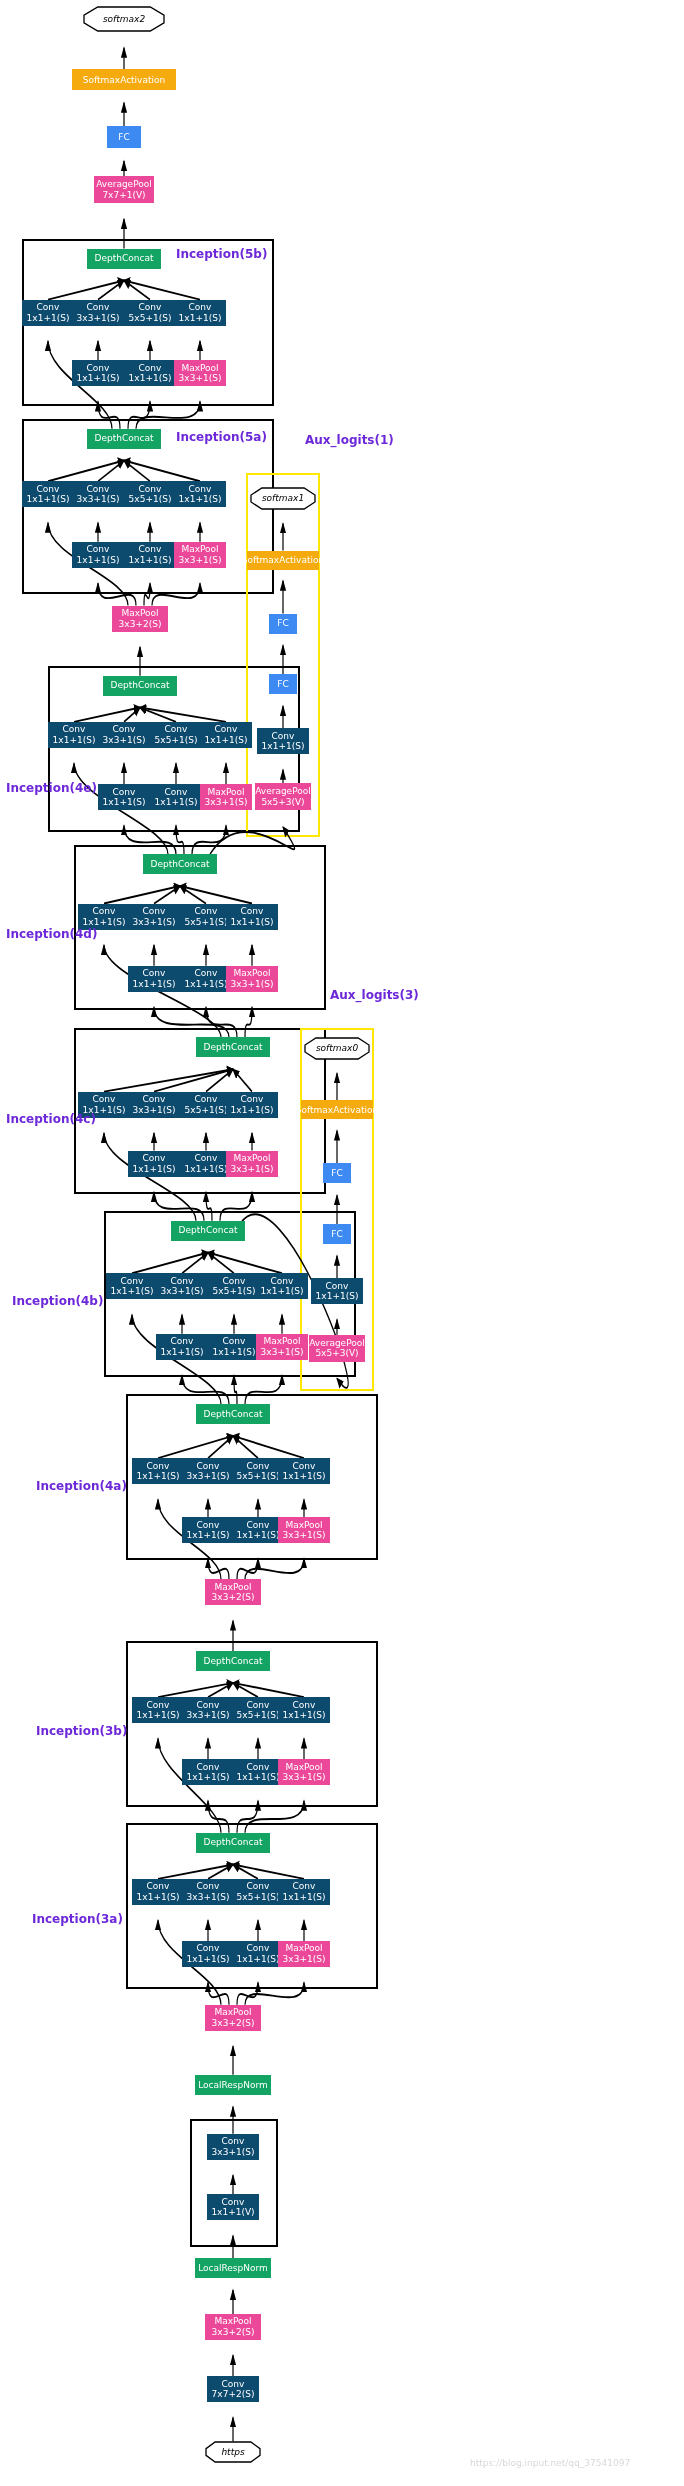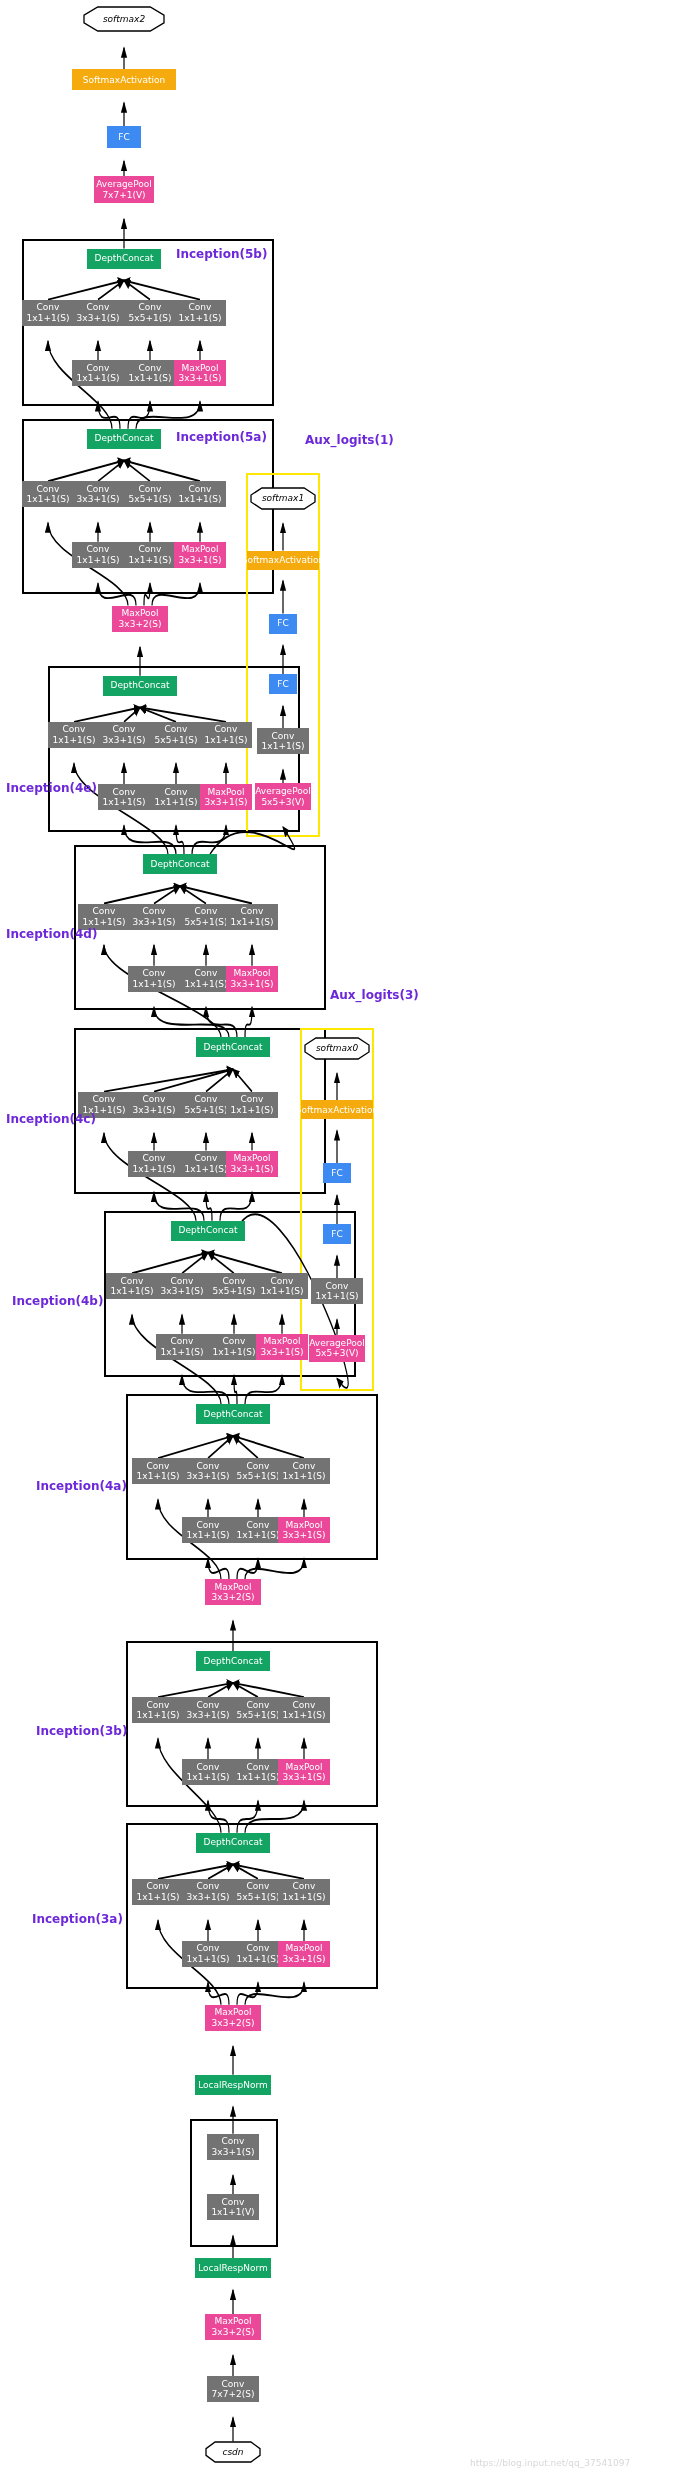--- a/index.html
+++ b/index.html
@@ -23,21 +23,21 @@
     align-items: center;
     justify-content: center;
     color: #ffffff;
     font-size: 9px;
     line-height: 10.5px;
     text-align: center;
     white-space: pre-line;
     letter-spacing: 0px;
     z-index: 6;
   }
-  .conv   { background: #737373; }
+  .conv   { background: #0c4a6e; }
   .pool   { background: #ec4899; }
   .concat { background: #13a463; }
   .softact{ background: #f5ab0e; }
   .fc     { background: #3d8bf2; }
   .oct-wrap { position:absolute; z-index:7; }
   .oct-wrap svg { position:absolute; left:0; top:0; }
   .oct-label {
     position:absolute; left:0; top:0; width:100%; height:100%;
     display:flex; align-items:center; justify-content:center;
     font-size:9px; color:#000; z-index:8;font-style:italic;
@@ -427,15 +427,15 @@
 1x1+1(V)</div>
     <div class="node concat" style="left: 195px; top: 2258.12px; width: 76px; height: 20px;">LocalRespNorm</div>
     <div class="node pool" style="left: 205px; top: 2313.89px; width: 56px; height: 26px;">MaxPool
 3x3+2(S)</div>
     <div class="node conv" style="left: 207px; top: 2376.04px; width: 52px; height: 26px;">Conv
 7x7+2(S)</div>
     <div class="oct-wrap" style="left: 205px; top: 2441.38px; width: 56px; height: 22px;">
       <svg width="56" height="22">
         <polygon points="10.08,1 45.92,1 55,7.699999999999999 55,14.3 45.92,21 10.08,21 1,14.3 1,7.699999999999999" fill="#fff" stroke="#000" stroke-width="1.3"></polygon>
       </svg>
-      <div class="oct-label">csdn</div>
+      <div class="oct-label">https</div>
     </div>
   </div>
 
 </body></html>

